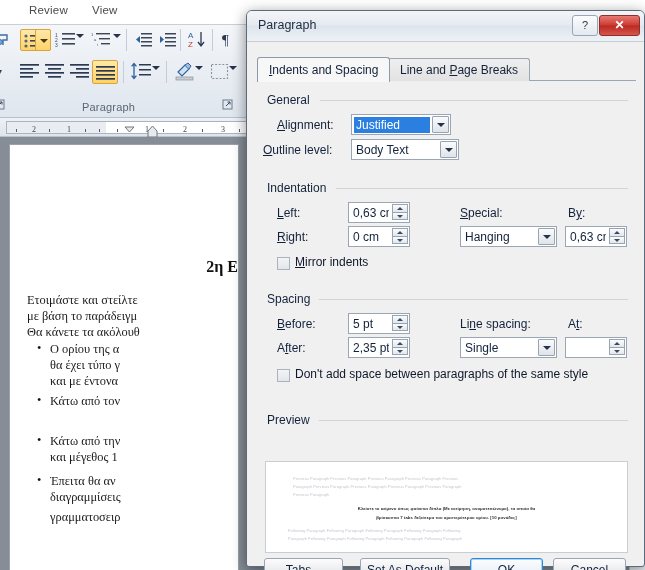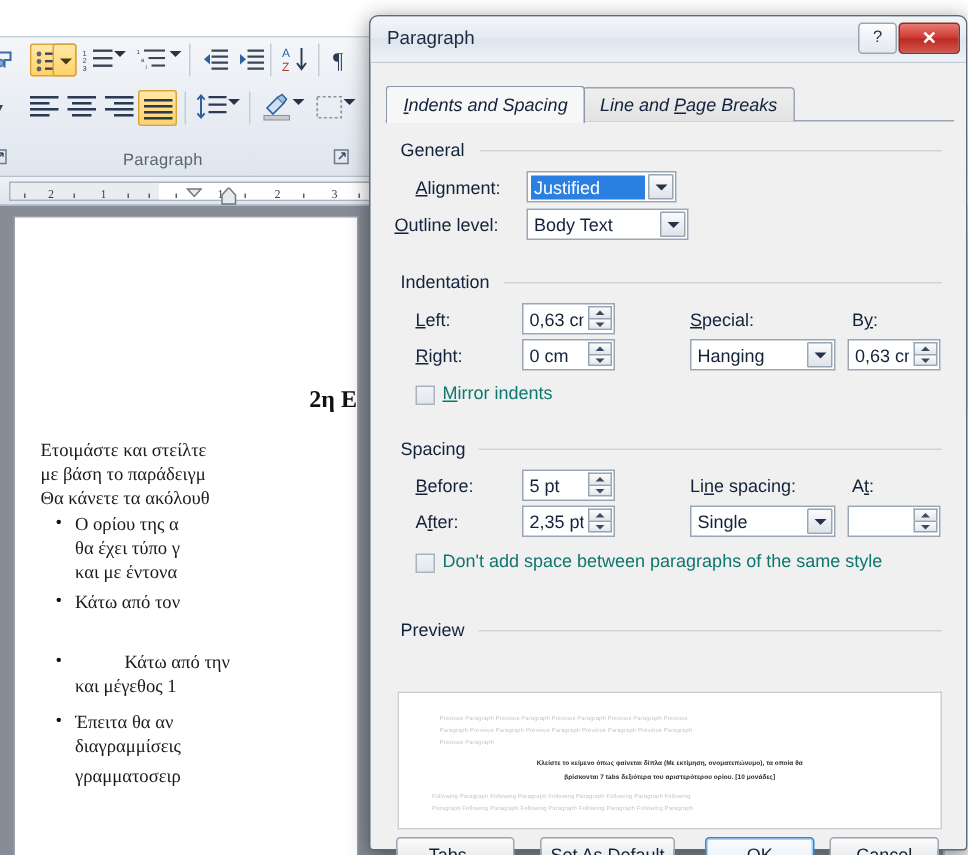--- a/index.html
+++ b/index.html
@@ -148,21 +148,21 @@
   }
 
   .dlg-body { position: absolute; left: 0; top: 31px; width: 100%; bottom: 0; }
 
   
   .tabstrip { position: absolute; left: 10px; top: 15px; width: 379px; height: 24px; }
   .tab {
     position: absolute; top: 1px; height: 23px; padding: 0 11px;
     font-size: 12px; color: #13223b; line-height: 23px;
     border: 1px solid #9aa6b4; border-bottom: none;
-    border-radius: 3px 3px 0 0; cursor: pointer; font-style: italic;
+    border-radius: 3px 3px 0 0; cursor: pointer;
   }
   .tab-active {
     top: 0; height: 25px; line-height: 25px;
     background: #f7f7f7; border-color: #8d99a8; z-index: 3;
   }
   .tab-inactive {
     background: linear-gradient(#efefef,#e2e2e2);
     z-index: 1;
   }
   .tab-underline { text-decoration: underline; }
@@ -241,21 +241,21 @@
 
   
   .cbrow { position: absolute; }
   .cbox {
     position: absolute; left: 0; top: 0; width: 13px; height: 13px;
     background: linear-gradient(#f2f4f6,#e2e6eb);
     border: 1px solid #a9b3be;
   }
   .cblabel {
     position: absolute; left: 18px; top: -2px;
-    font-size: 12px; color: #0f766e; white-space: nowrap;
+    font-size: 12px; color: #0f172a; white-space: nowrap;
   }
 
   
   .preview-box {
     position: absolute; left: 18px; top: 419px; width: 363px; height: 92px;
     background: #ffffff; border: 1px solid #c9ced5;
   }
   .pv-text {
     position: absolute; font-size: 3.9px; color: #c2c6cc;
     white-space: nowrap; overflow: hidden;
@@ -280,20 +280,24 @@
     background: linear-gradient(#fcfdfe,#eef4fa 48%, #e3edf7 52%, #f2f7fc);
   }
 </style>
 </head>
 <body>
 
 <div id="root">
 
   <div id="word-bg">
 
+    <div class="ribbon-tabs">
+      <div class="ribbon-tab rt-review">Review</div>
+      <div class="ribbon-tab rt-view">View</div>
+    </div>
 
     <div class="ribbon-body">
 
       <div class="ic" style="left:-4px; top:6px;">
         <svg width="18" height="18" viewBox="0 0 18 18">
           <path d="M3 4 L11 4 L11 9 L7 9 L7 14" stroke="#3a6ea5" stroke-width="1.4" fill="none"></path>
           <circle cx="4" cy="11" r="2.4" fill="#7fa8d4" stroke="#3a6ea5" stroke-width="1"></circle>
         </svg>
       </div>
       <div class="ic" style="left:-5px; top:40px;">
@@ -506,21 +510,21 @@
 
         <div class="doc-bullet" style="top:196px;">•</div>
         <div class="doc-li" style="top:196px;">Ο ορίου της α</div>
         <div class="doc-li" style="top:212px;">θα έχει τύπο γ</div>
         <div class="doc-li" style="top:228px;">και με έντονα</div>
 
         <div class="doc-bullet" style="top:248px;">•</div>
         <div class="doc-li" style="top:248px;">Κάτω από τον</div>
 
         <div class="doc-bullet" style="top:288px;">•</div>
-        <div class="doc-li" style="top:288px;margin-left:33px;">Κάτω από την</div>
+        <div class="doc-li" style="top:288px;">Κάτω από την</div>
         <div class="doc-li" style="top:304px;">και μέγεθος 1</div>
 
         <div class="doc-bullet" style="top:328px;">•</div>
         <div class="doc-li" style="top:328px;">Έπειτα θα αν</div>
         <div class="doc-li" style="top:344px;">διαγραμμίσεις</div>
         <div class="doc-li" style="top:364px;">γραμματοσειρ</div>
       </div>
 
       <div class="vscroll">
         <div class="vscroll-thumb"></div>

